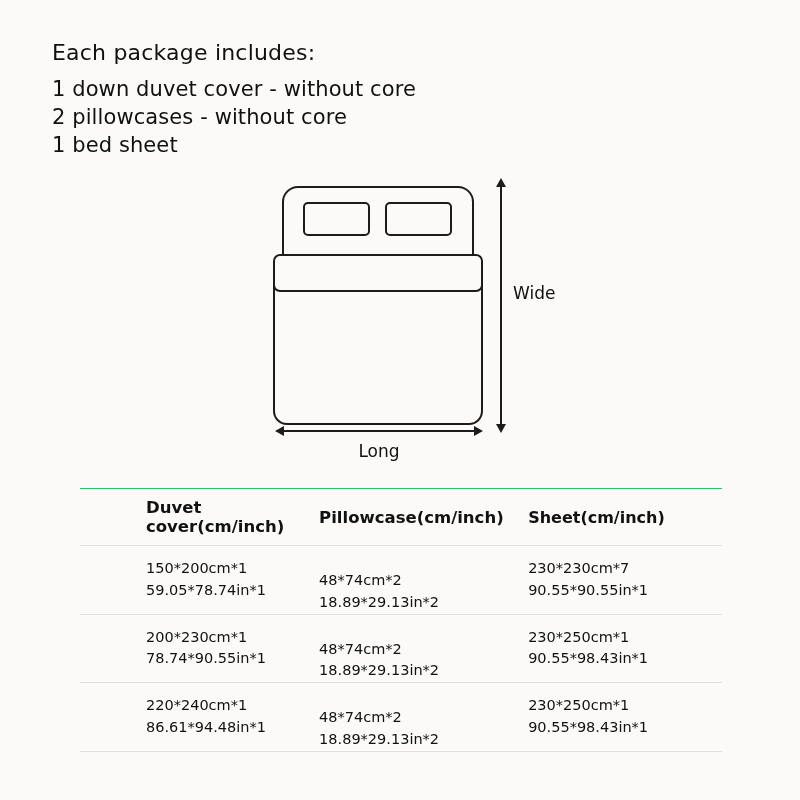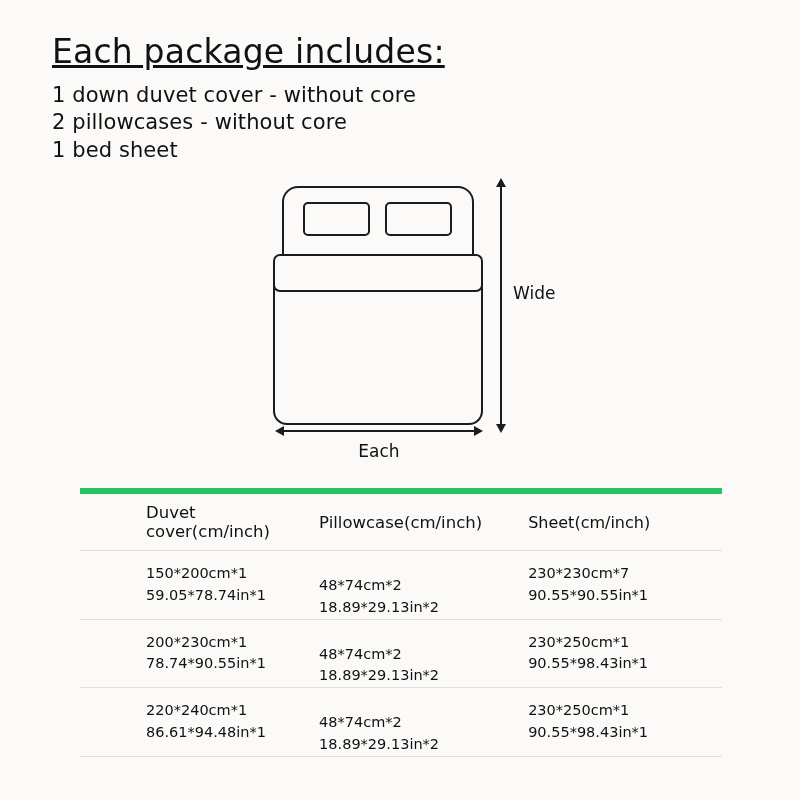--- a/index.html
+++ b/index.html
@@ -24,27 +24,26 @@
   }
 
   
   .heading-block {
     position: absolute;
     left: 52px;
     top: 32px;
     width: 700px;
   }
   .heading-title {
-    font-size: 33px;
+    font-size: 22px;
     font-weight: 400;
     letter-spacing: 0.2px;
     line-height: 1.2;
     color: #111;
-    margin: 0 0 10px 0;
-    text-decoration: underline;
+    margin: 8px 0 10px 0;
   }
   .heading-line {
     font-size: 21px;
     font-weight: 400;
     line-height: 1.32;
     color: #111;
     letter-spacing: 0.1px;
   }
 
   
@@ -176,24 +175,24 @@
     width: 642px;
     border-collapse: collapse;
     table-layout: fixed;
   }
   .size-table th, .size-table td {
     text-align: left;
     padding: 0;
     vertical-align: middle;
   }
   .size-table thead th {
-    border-top: 6px solid #22c55e;
+    border-top: 1px solid #22c55e;
     border-bottom: 1px solid #e2e0dc;
     height: 56px;
-    font-weight: 400;
+    font-weight: 700;
   }
   .size-table tbody tr {
     border-bottom: 1px solid #e2e0dc;
   }
   .size-table tbody td {
     height: 58px;
   }
   .col-duvet { width: 36%; }
   .col-pillow { width: 31%; }
   .col-sheet { width: 33%; }
@@ -227,21 +226,21 @@
     <div class="bed-frame"></div>
     <div class="pillow pillow-left"></div>
     <div class="pillow pillow-right"></div>
     <div class="duvet"></div>
     <div class="duvet-fold"></div>
 
     <div class="arrow-v"></div>
     <div class="label-long">Wide</div>
 
     <div class="arrow-h"></div>
-    <div class="label-wide">Each</div>
+    <div class="label-wide">Long</div>
   </div>
 
   <table class="size-table">
     <colgroup>
       <col class="col-duvet">
       <col class="col-pillow">
       <col class="col-sheet">
     </colgroup>
     <thead>
       <tr>

